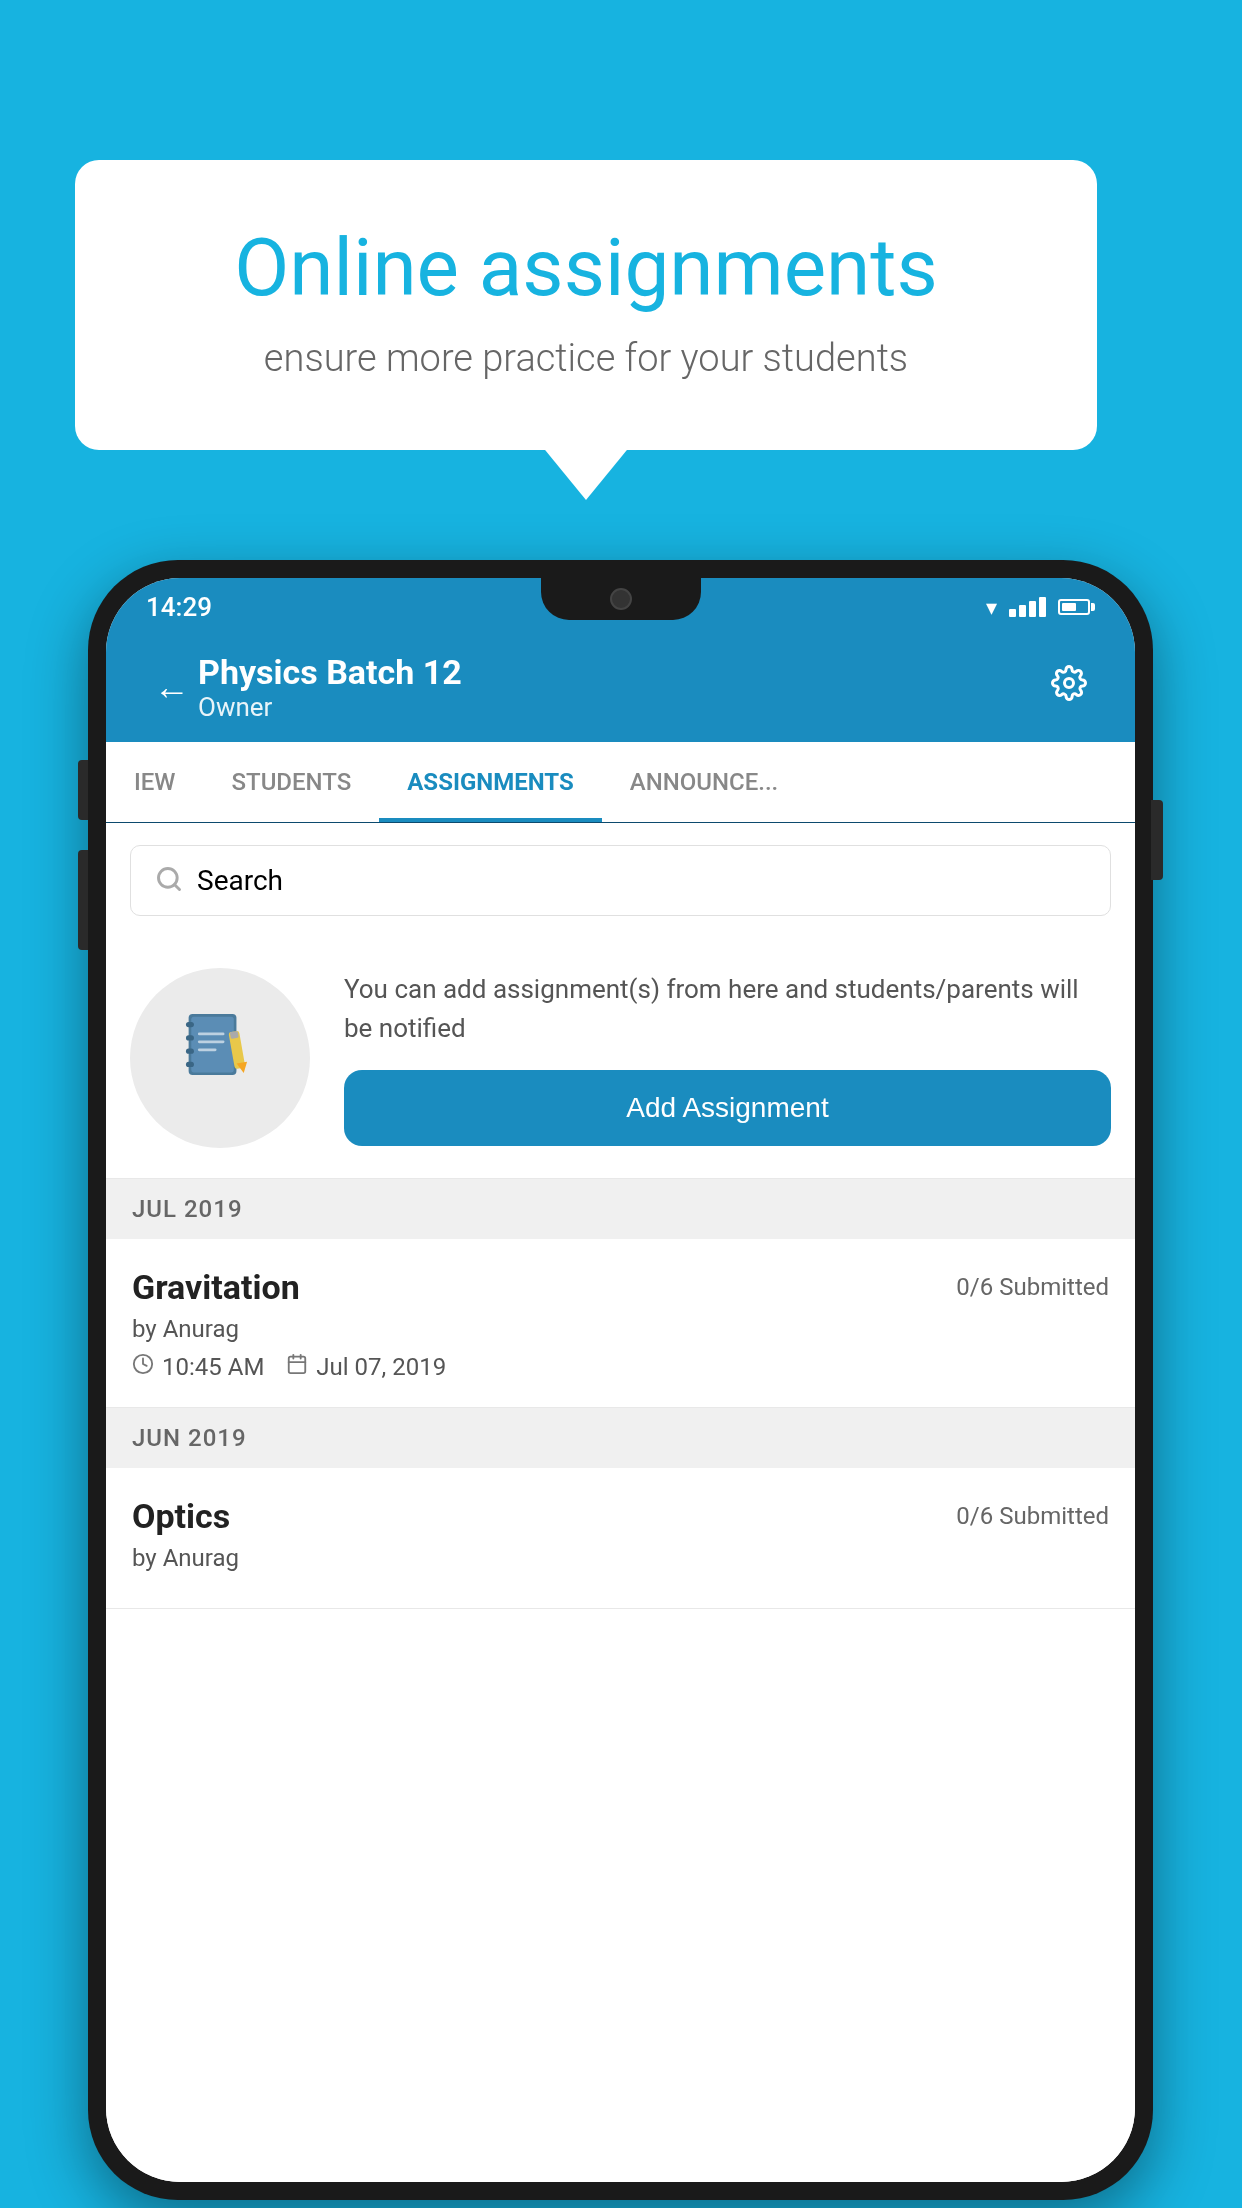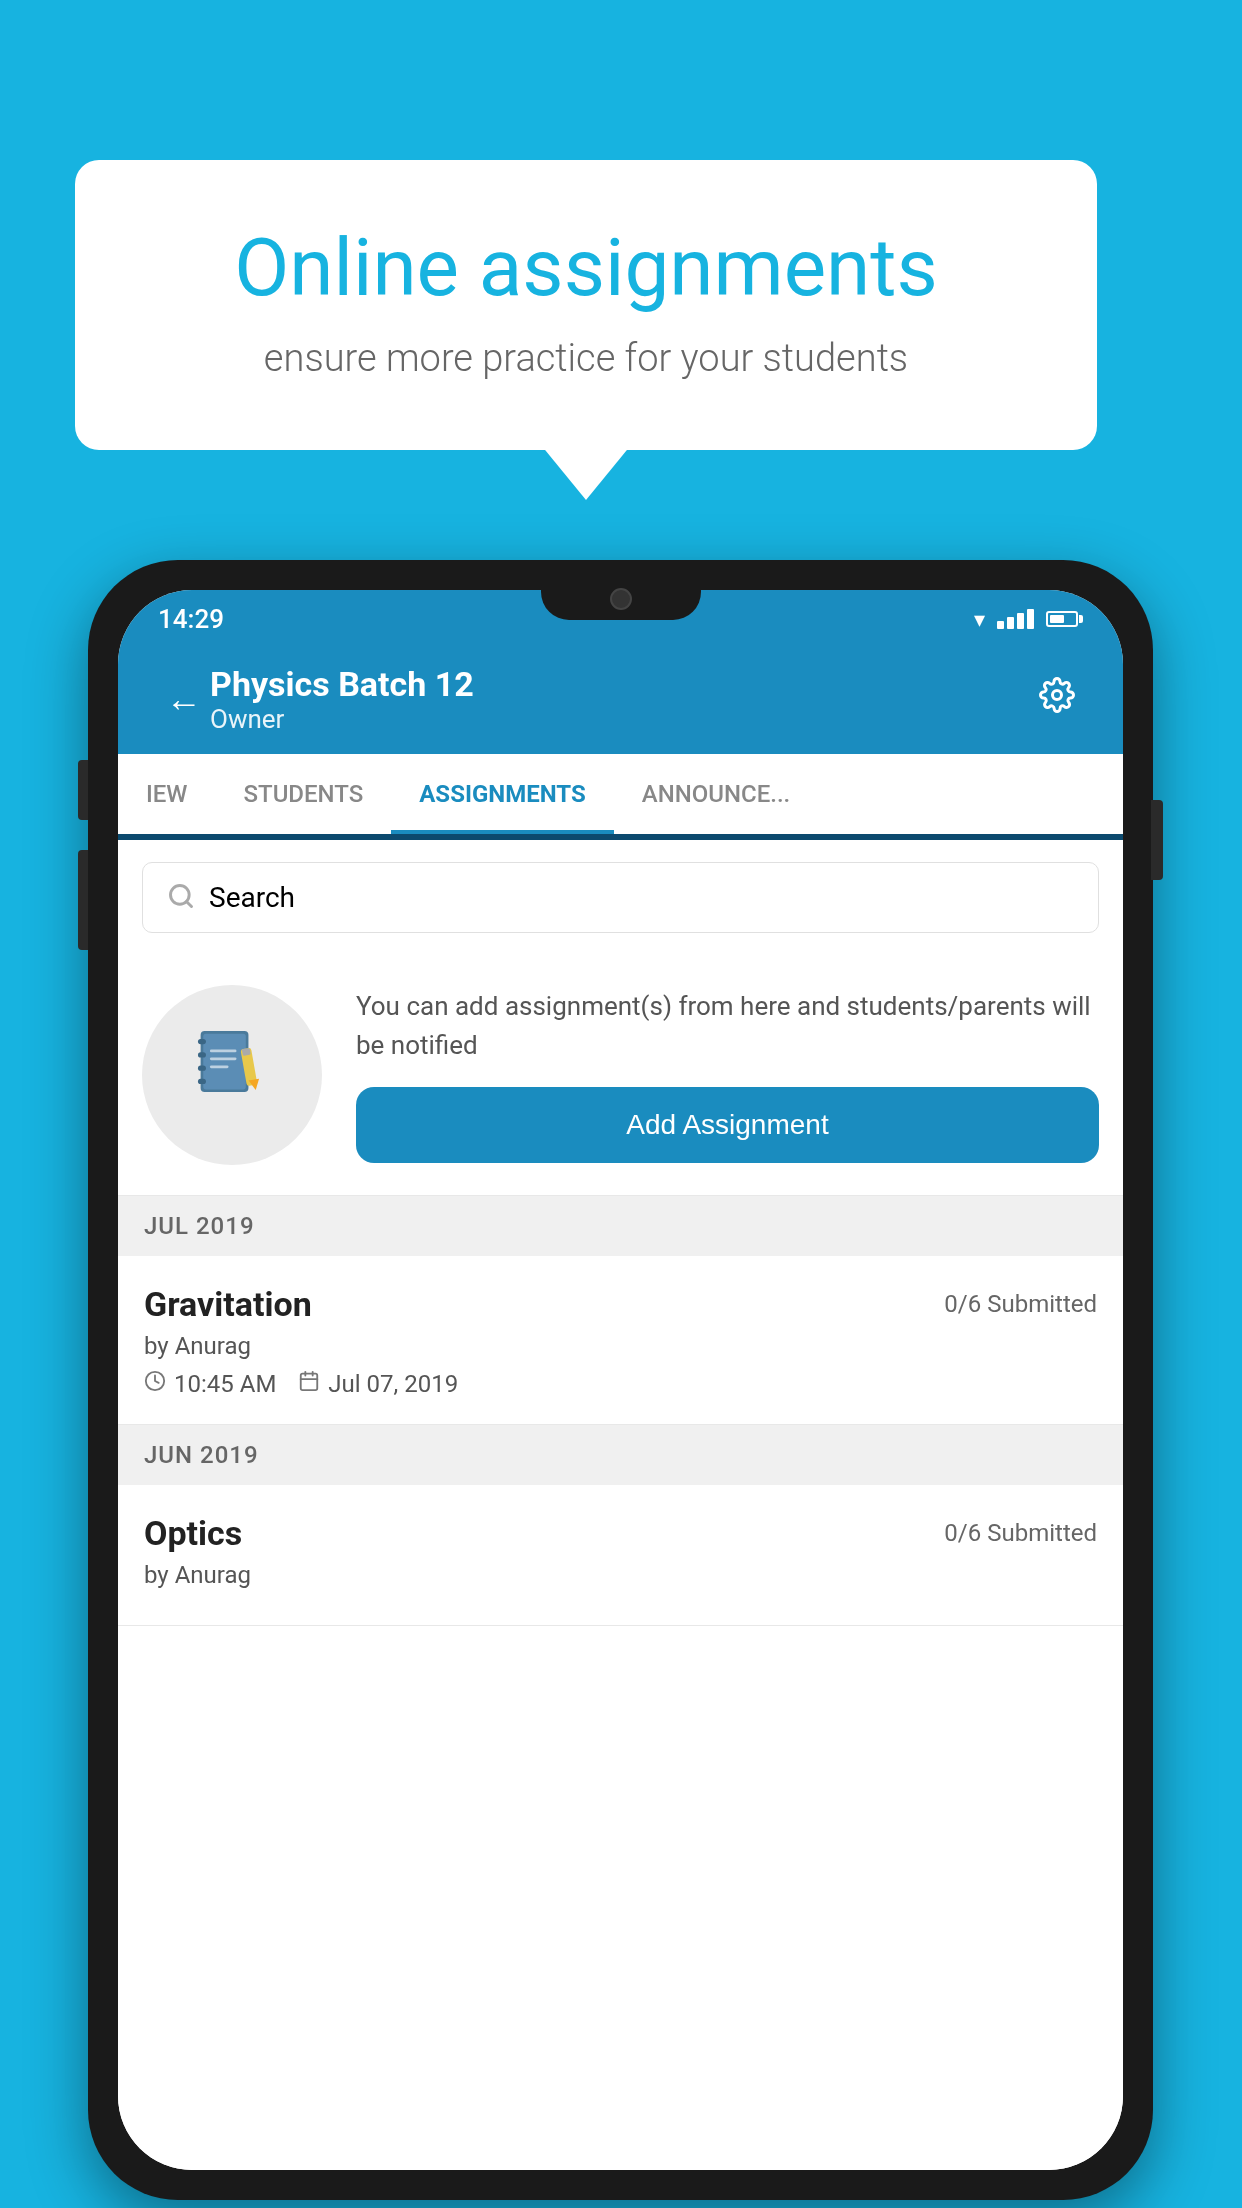--- a/index.html
+++ b/index.html
@@ -63,21 +63,21 @@
       left: 88px;
       width: 1065px;
       height: 1640px;
     }
 
     .phone-outer {
       width: 100%;
       height: 100%;
       background: #1a1a1a;
       border-radius: 90px;
-      padding: 30px;
+      padding: 18px;
       position: relative;
       box-shadow: 0 20px 60px rgba(0,0,0,0.4);
     }
 
     
     .notch {
       position: absolute;
       top: 18px;
       left: 50%;
       transform: translateX(-50%);
@@ -172,21 +172,21 @@
       color: white;
       font-size: 34px;
       cursor: pointer;
       padding: 8px;
     }
 
     
     .tabs-bar {
       background: white;
       display: flex;
-      border-bottom: 6px solid #0c4a6e;
+      border-bottom: 1px solid #0c4a6e;
       flex-shrink: 0;
       overflow: hidden;
     }
 
     .tab-item {
       padding: 26px 28px;
       font-size: 24px;
       color: #888;
       font-weight: 500;
       cursor: pointer;

